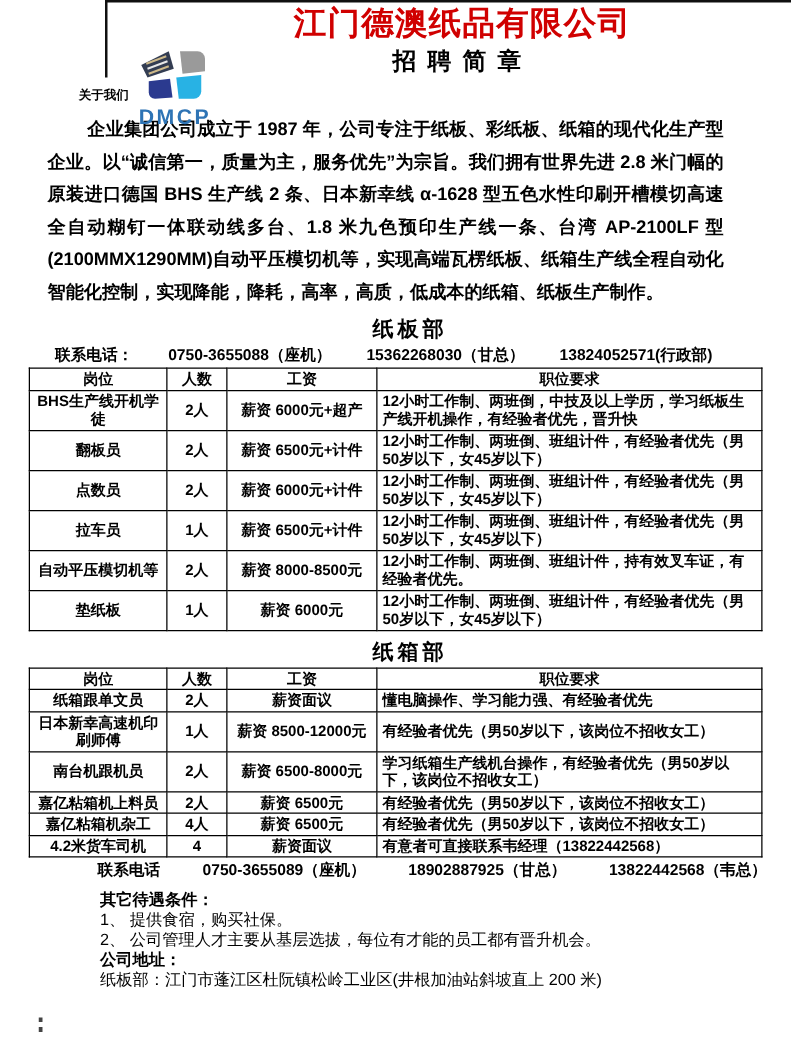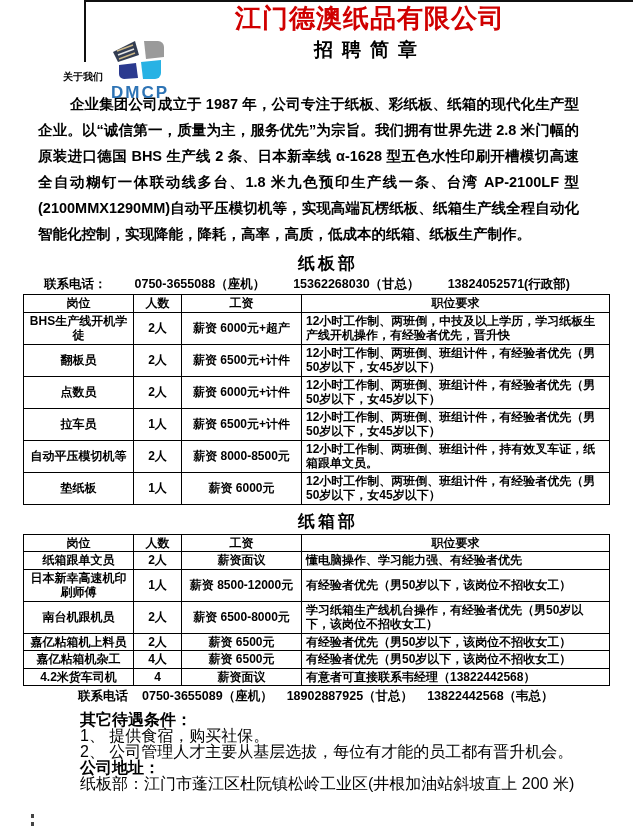--- a/index.html
+++ b/index.html
@@ -19,33 +19,33 @@
   .subtitle{color:#000;font-size:19px;font-weight:bold;letter-spacing:9px;line-height:24px;margin-top:3px;}
 
   .about-heading{margin:4px 0 0 63px;font-size:10px;font-weight:bold;line-height:18px;}
   .about-para{
     margin:5px 54px 0 38px;font-size:14.5px;font-weight:bold;line-height:26px;
     text-align:justify;text-indent:2.2em;
   }
 
   .dept-heading{text-align:center;font-size:17px;font-weight:bold;letter-spacing:3px;margin:6px 17px 2px 0;line-height:21px;padding-left:40px;}
   .contact-line{display:flex;gap:28px;margin:0 0 2px 44px;font-size:12.5px;font-weight:bold;white-space:nowrap;line-height:16px;}
-  .contact-line.second{margin-left:78px;gap:14px;margin-top:2px;}
+  .contact-line.second{margin-left:78px;gap:34px;margin-top:2px;}
 
   table.jobs{border-collapse:collapse;margin:1px auto 0 auto;width:586px;table-layout:fixed;}
   table.jobs th,table.jobs td{
     border:1.6px solid #000;font-size:12px;font-weight:bold;
     padding:1px 4px;vertical-align:middle;line-height:14.5px;
   }
   table.jobs th{text-align:center;padding:1px 2px;}
   td.c{text-align:center;}
   td.req{text-align:left;}
   col.c1{width:110px;}col.c2{width:48px;}col.c3{width:120px;}col.c4{width:308px;}
 
-  .footer{margin:8px 0 0 80px;font-size:16px;line-height:16px;}
+  .footer{margin:8px 0 0 80px;font-size:13px;line-height:16px;}
   .footer .bold{font-weight:bold;}
   .artifact{position:absolute;left:31px;bottom:6px;width:3px;height:14px;
     background:linear-gradient(#444 0 4px,transparent 4px 8px,#444 8px 12px,transparent 12px);}
 </style>
 </head>
 <body>
 
 <div class="page">
   <div class="frame-top"></div>
   <div class="frame-left"></div>
@@ -117,21 +117,21 @@
       <tr>
         <td class="c">拉车员</td>
         <td class="c">1人</td>
         <td class="c">薪资 6500元+计件</td>
         <td class="req">12小时工作制、两班倒、班组计件，有经验者优先（男50岁以下，女45岁以下）</td>
       </tr>
       <tr>
         <td class="c">自动平压模切机等</td>
         <td class="c">2人</td>
         <td class="c">薪资 8000-8500元</td>
-        <td class="req">12小时工作制、两班倒、班组计件，持有效叉车证，纸箱跟单文员。</td>
+        <td class="req">12小时工作制、两班倒、班组计件，持有效叉车证，有经验者优先。</td>
       </tr>
       <tr>
         <td class="c">垫纸板</td>
         <td class="c">1人</td>
         <td class="c">薪资 6000元</td>
         <td class="req">12小时工作制、两班倒、班组计件，有经验者优先（男50岁以下，女45岁以下）</td>
       </tr>
     </tbody>
   </table>
 

